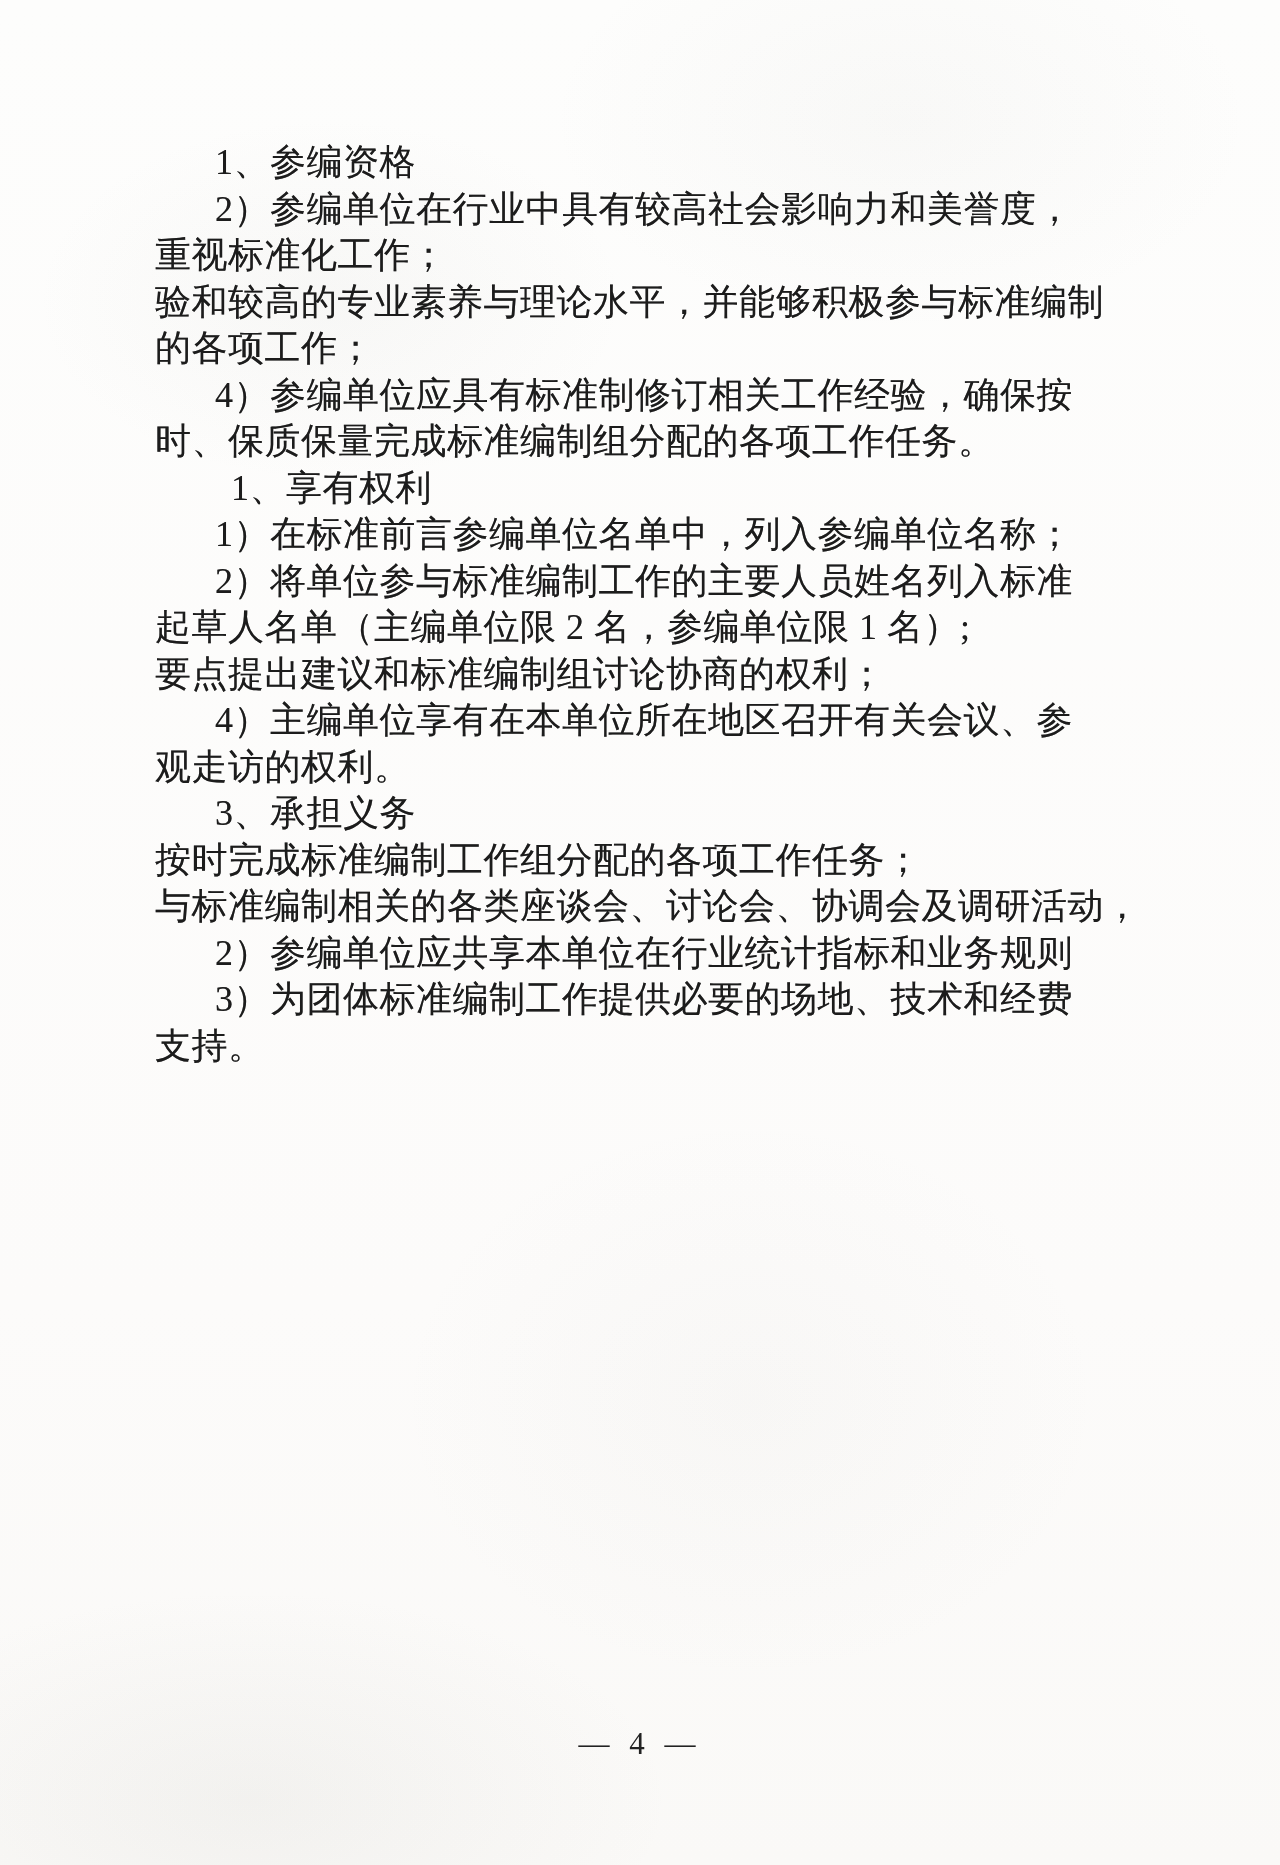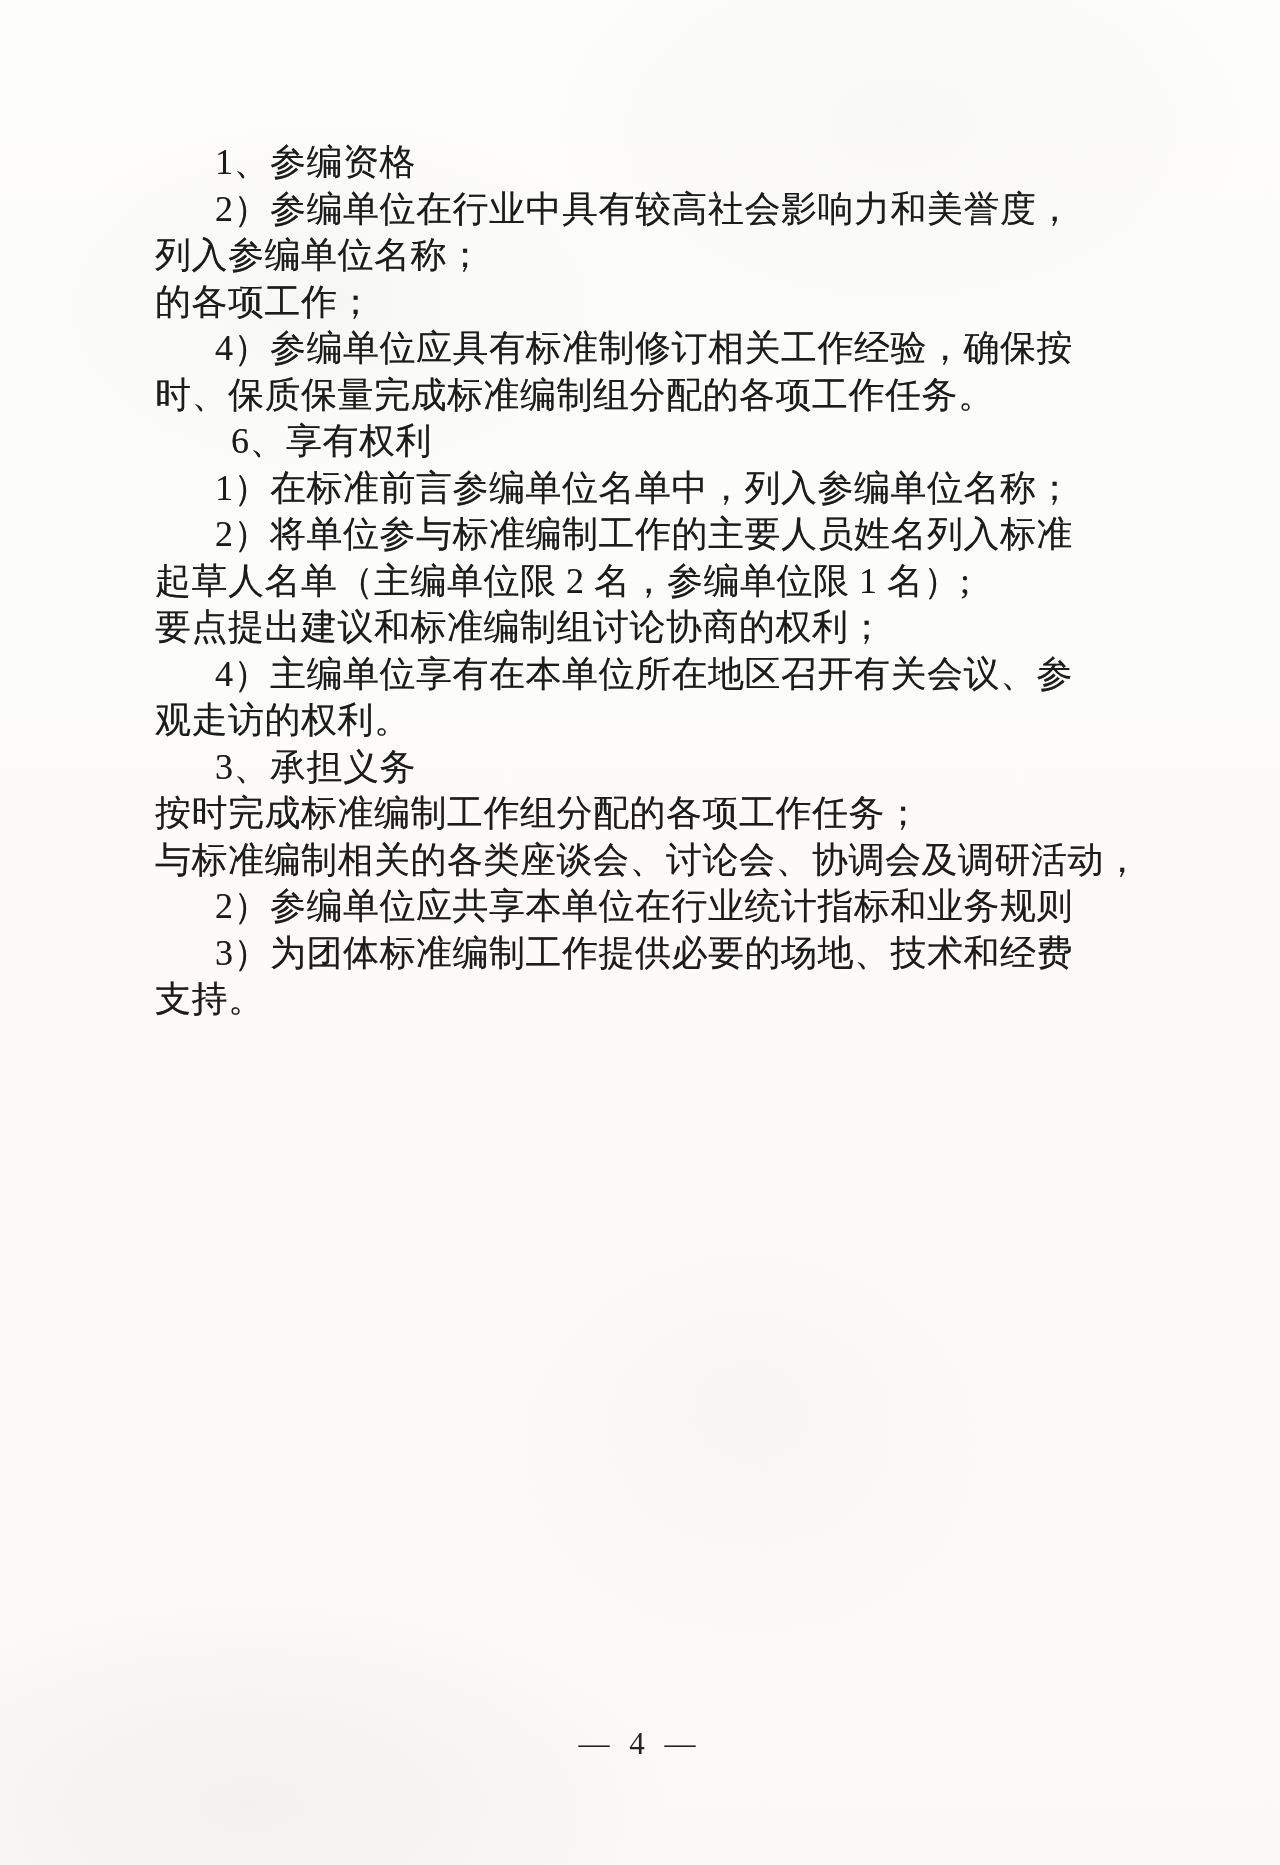--- a/index.html
+++ b/index.html
@@ -53,25 +53,26 @@
     color: #222;
   }
 </style>
 </head>
 <body>
 
 <div class="page">
   <main class="content" id="doc-body">
       <div class="line indent1">1、参编资格</div>
       <div class="line indent1">2）参编单位在行业中具有较高社会影响力和美誉度，</div>
-      <div class="line indent0">列入参编单位名称；</div>
+      <div class="line indent0">重视标准化工作；</div>
+      <div class="line indent0">验和较高的专业素养与理论水平，并能够积极参与标准编制</div>
       <div class="line indent0">的各项工作；</div>
       <div class="line indent1">4）参编单位应具有标准制修订相关工作经验，确保按</div>
       <div class="line indent0">时、保质保量完成标准编制组分配的各项工作任务。</div>
-      <div class="line indent2">6、享有权利</div>
+      <div class="line indent2">1、享有权利</div>
       <div class="line indent1">1）在标准前言参编单位名单中，列入参编单位名称；</div>
       <div class="line indent1">2）将单位参与标准编制工作的主要人员姓名列入标准</div>
       <div class="line indent0">起草人名单（主编单位限 2 名，参编单位限 1 名）;</div>
       <div class="line indent0">要点提出建议和标准编制组讨论协商的权利；</div>
       <div class="line indent1">4）主编单位享有在本单位所在地区召开有关会议、参</div>
       <div class="line indent0">观走访的权利。</div>
       <div class="line indent1">3、承担义务</div>
       <div class="line indent0">按时完成标准编制工作组分配的各项工作任务；</div>
       <div class="line indent0">与标准编制相关的各类座谈会、讨论会、协调会及调研活动，</div>
       <div class="line indent1">2）参编单位应共享本单位在行业统计指标和业务规则</div>

